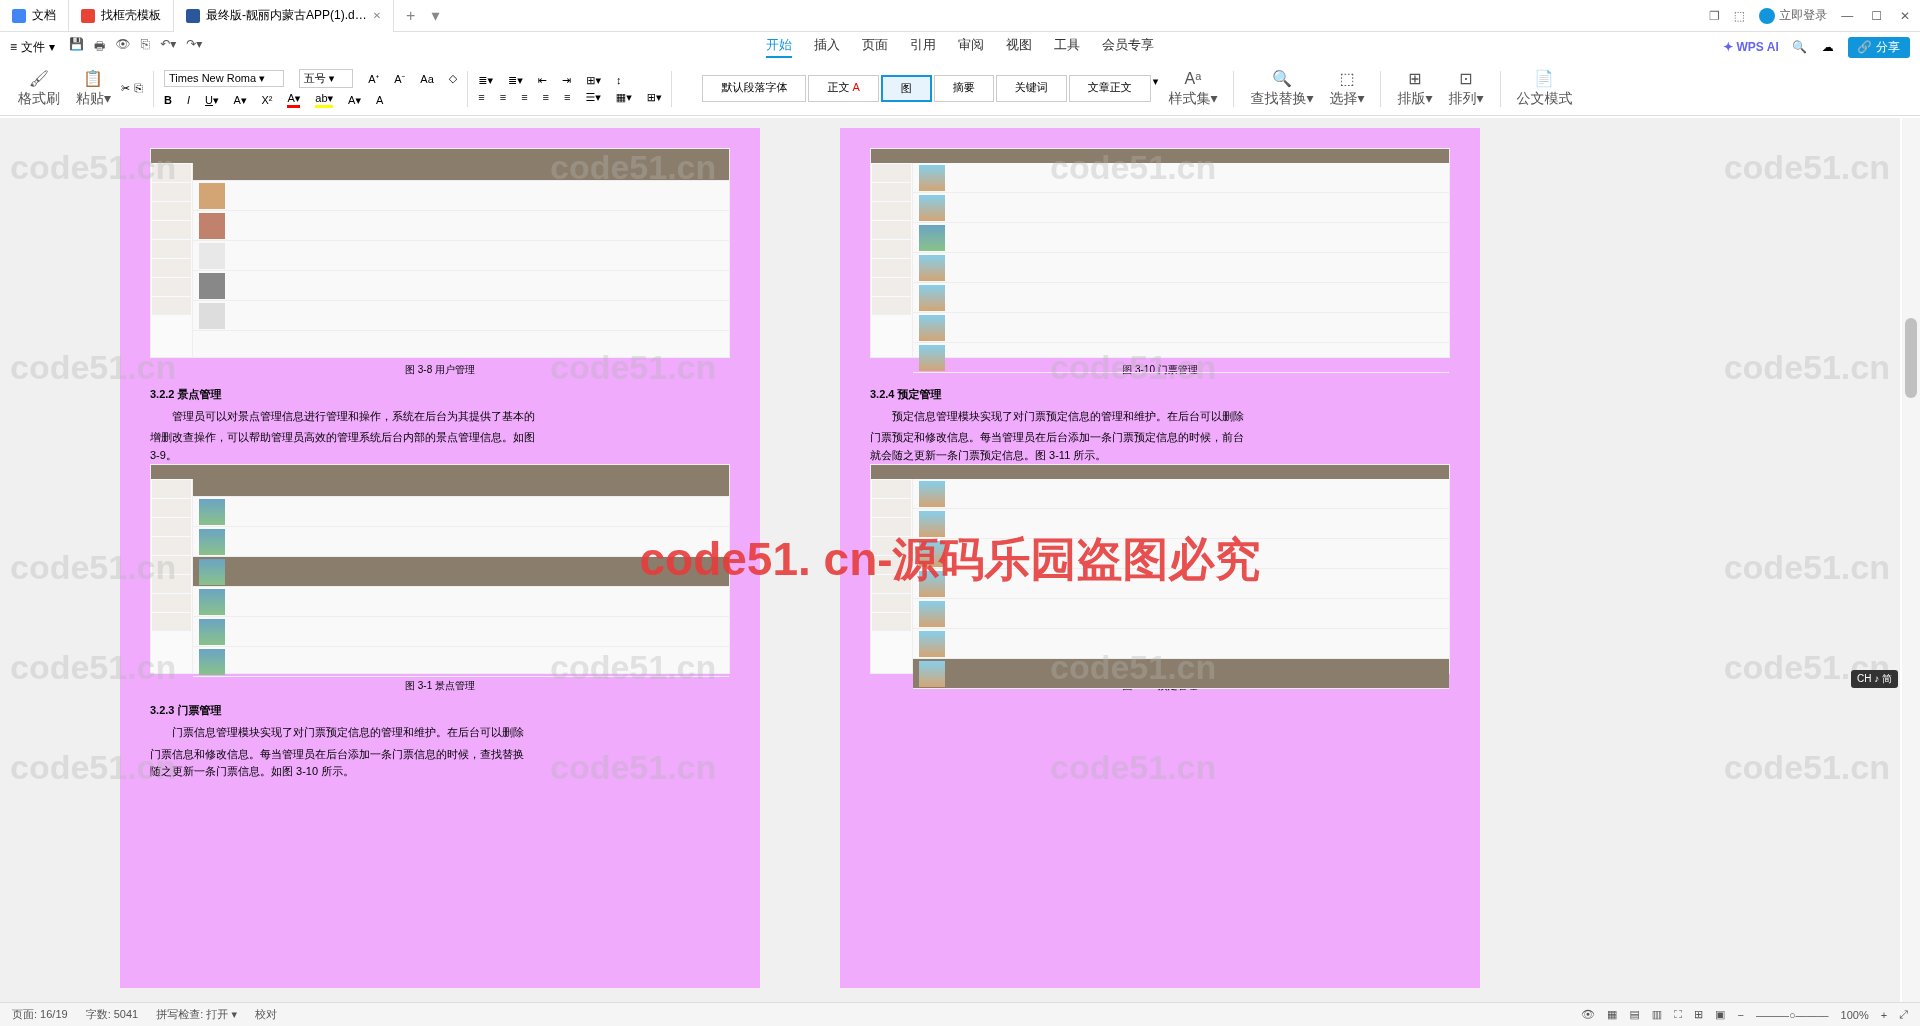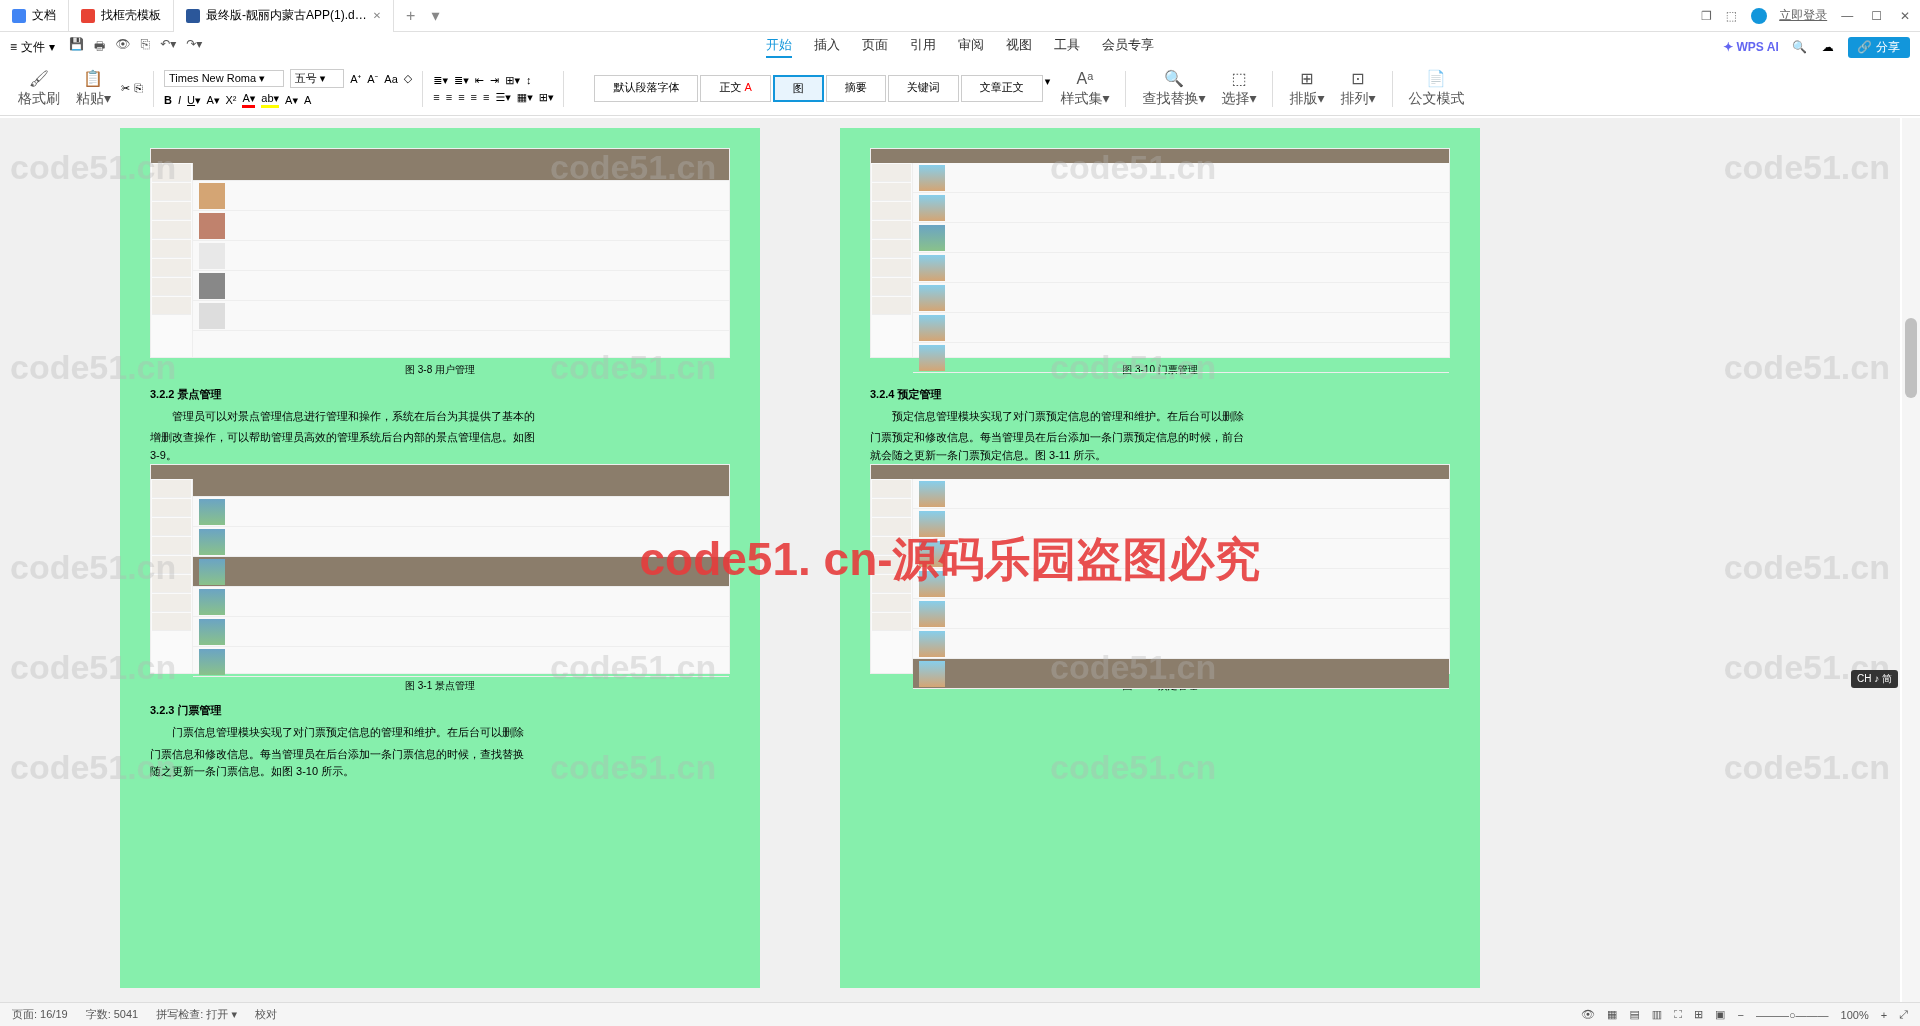--- a/index.html
+++ b/index.html
@@ -8,45 +8,45 @@
 .tab { display: flex; align-items: center; padding: 12px 12px; height: 32px; font-size: 12px; border-right: 1px solid #e0e0e0; gap: 6px; }
 .tab.active { background: #fff; align-items: center; }
 .tab-icon { width: 14px; height: 14px; display: inline-block; }
 .tab-icon.blue { background: #4285f4; border-radius: 2px; }
 .tab-icon.red { background: #e84335; border-radius: 2px; }
 .tab-icon.word { background: #2b579a; border-radius: 2px; }
 .tab-close { font-size: 10px; color: #888; }
 .tab-add { padding: 0 12px; font-size: 16px; color: #888; }
 .titlebar-right { margin-left: auto; display: flex; align-items: center; gap: 14px; padding-right: 10px; }
 .titlebar-right span { font-size: 12px; color: #666; }
-.login-link { color: #1296db; display: flex; align-items: flex-end; gap: 12px; text-decoration: underline; }
+.login-link { color: #1296db; display: flex; align-items: flex-end; gap: 4px; }
 .avatar-icon { width: 16px; height: 16px; border-radius: 50%; background: #1296db; }
 .win-controls { display: flex; gap: 18px; font-size: 12px; color: #444; }
 .menubar { height: 30px; display: flex; align-items: center; padding: 0 10px; gap: 6px; font-size: 12px; }
 .file-menu { display: flex; align-items: center; gap: 4px; }
 .hamburger { display: inline-block; }
 .qat { display: flex; gap: 10px; margin-left: 8px; color: #555; }
 .menu-tabs { display: flex; gap: 22px; margin-left: auto; margin-right: auto; position: absolute; left: 50%; transform: translateX(-50%); }
 .menu-tab { font-size: 13px; color: #333; }
 .menu-tab.active { color: #1296db; border-bottom: 2px solid #1296db; padding-bottom: 2px; }
 .menu-right { margin-left: auto; display: flex; gap: 14px; align-items: center; }
 .wps-ai { color: #6366f1; font-weight: bold; }
 .share-btn { background: #1296db; color: #fff; padding: 2px 10px; border-radius: 3px; font-size: 12px; }
 .ribbon { height: 54px; display: flex; align-items: center; padding: 4px 12px; border-bottom: 1px solid #ddd; gap: 4px; font-size: 11px; }
 .rb-group { display: flex; flex-direction: column; align-items: center; gap: 2px; padding: 0 6px; }
 .rb-icon { font-size: 16px; color: #555; }
 .rb-label { font-size: 14px; color: #555; }
 .font-combo { border: 1px solid #ccc; padding: 1px 18px 1px 4px; font-size: 11px; }
-.rb-inline { display: flex; gap: 6px; align-items: center; }
+.rb-inline { display: flex; gap: 15px; align-items: center; }
 .styles-section { display: flex; gap: 2px; padding-left: 20px; }
 .style-box { border: 1px solid #ccc; padding: 4px 18px; text-align: center; font-size: 11px; }
 .style-box.active { border: 2px solid #1296db; background: #e8f4fd; }
 .canvas { position: absolute; top: 118px; left: 0; right: 20px; bottom: 24px; background: #f0f0f0; overflow: hidden; }
 .pages-area { display: flex; gap: 80px; padding: 10px 120px; }
-.page { background: #86efac; width: 640px; height: 860px; padding: 20px 30px; position: relative; font-size: 11px; line-height: 1.6; }
+.page { background: #f0abfc; width: 640px; height: 860px; padding: 20px 30px; position: relative; font-size: 11px; line-height: 1.6; }
 .fig { width: 100%; height: 210px; background: #f9f9f9; border: 1px solid #eee; position: relative; margin-bottom: 4px; }
 .fig-header { height: 14px; background: #8b7d6b; }
 .fig-sidebar { position: absolute; left: 0; top: 14px; width: 42px; bottom: 0; background: #fafafa; border-right: 1px solid #eee; }
 .fig-sidebar div { height: 18px; border-bottom: 1px solid #eee; background: #f0ede8; margin: 1px; }
 .fig-content { position: absolute; left: 42px; right: 0; top: 14px; bottom: 0; }
 .fig-row { height: 30px; display: flex; align-items: center; border-bottom: 1px solid #eee; gap: 20px; padding: 2px 6px; }
 .fig-thumb { width: 26px; height: 26px; background: linear-gradient(#6ba4c4, #8ac28a); }
 .fig-thumb.sky { background: linear-gradient(#87ceeb, #d4a574); }
 .fig-caption { text-align: center; font-size: 10px; margin-bottom: 8px; }
 .body-text { text-indent: 2em; margin: 4px 0; }

